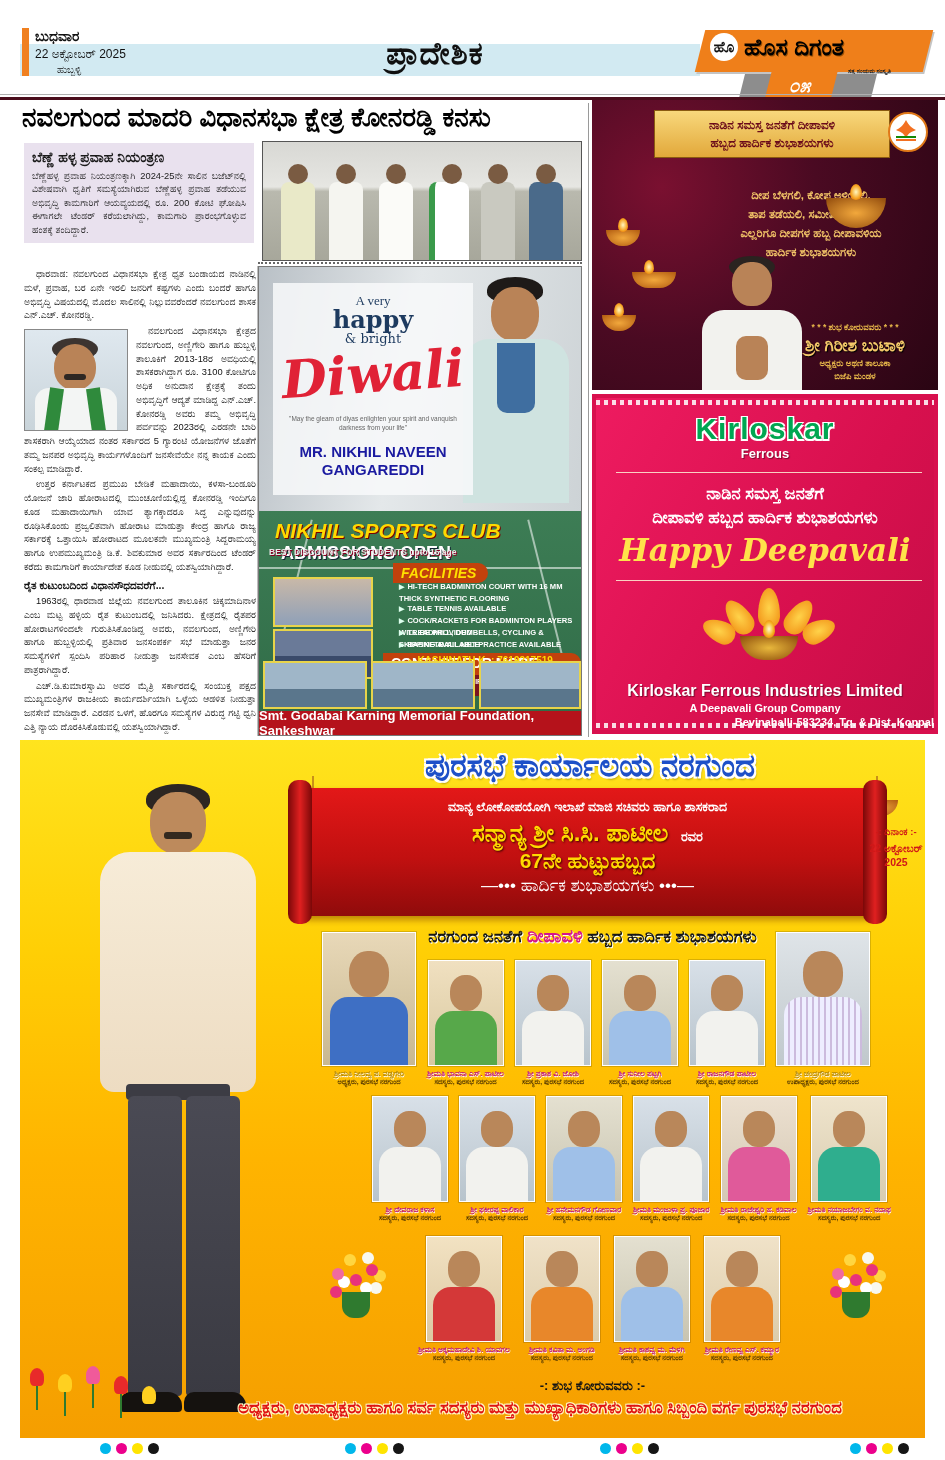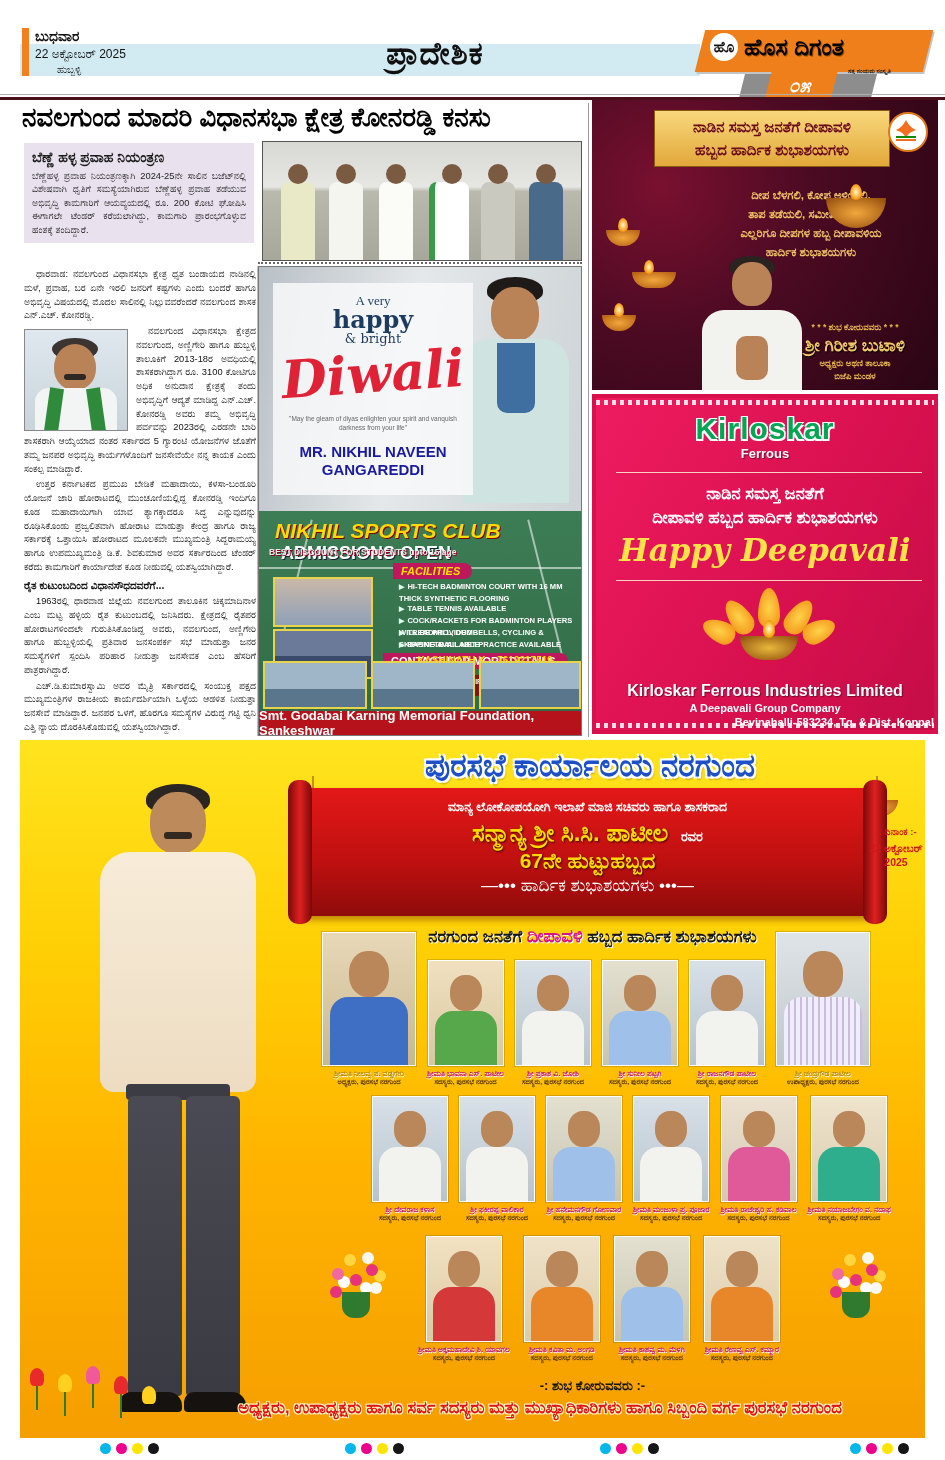--- a/index.html
+++ b/index.html
@@ -56,33 +56,33 @@
   #adman .hd{position:absolute;left:34px;top:10px;width:48px;height:54px;border-radius:46%;background:#b98357;}
   #adman .hr{position:absolute;left:30px;top:0px;width:56px;height:26px;border-radius:50% 50% 40% 40%;background:#1e1a18;}
   #adman .bd{position:absolute;left:6px;top:62px;width:106px;height:164px;border-radius:26px 26px 0 0;background:#cfe3e0;}
   #adman .sh{position:absolute;left:40px;top:66px;width:38px;height:70px;background:#3f6ea0;border-radius:0 0 10px 10px;}
   #courtlines{position:absolute;left:0;top:244px;width:100%;height:226px;background:linear-gradient(#3d7d55,#2f6a46);}
   .wline{position:absolute;background:rgba(255,255,255,.55);}
   #sctitle{position:absolute;left:16px;top:252px;width:310px;}
   #sctitle .n1{display:inline-block;color:#ffd900;font-style:italic;font-weight:bold;font-size:21px;text-shadow:1px 1px 0 #7a0000;}
   #sctitle .n2{display:inline-block;color:#fff;font-weight:bold;font-size:18px;margin-left:6px;text-shadow:1px 1px 0 #123;}
   #scdisc{position:absolute;left:10px;top:280px;color:#e8e8e8;font-weight:bold;font-size:8.5px;text-shadow:1px 1px 0 #802;}
-  .badge{position:absolute;background:#be185d;color:#ffe000;font-style:italic;font-weight:bold;font-size:11px;padding:2px 12px 2px 8px;border-radius:0 10px 10px 0;}
+  .badge{position:absolute;background:#c2410c;color:#ffe000;font-style:italic;font-weight:bold;font-size:14px;padding:2px 12px 2px 8px;border-radius:0 10px 10px 0;}
   .facline{position:absolute;color:#fff;font-weight:bold;font-size:7.6px;line-height:1.5;width:180px;}
   .facline .arr{color:#dfe;margin-right:3px;font-size:7px;}
   #scphoto1,#scphoto2{position:absolute;left:14px;width:96px;height:46px;border:2px solid #e8d44a;background:linear-gradient(#c8b8a8,#8fa0b8);}
   #scphoto2{background:linear-gradient(#6a7a98 55%,#3a4a6a 55%);}
   #scphone{position:absolute;left:150px;top:388px;color:#ffd900;font-weight:bold;font-size:10px;}
   #scaddr{position:absolute;left:124px;top:408px;width:194px;background:#7a1420;color:#fff;font-weight:bold;font-size:6.6px;padding:3px 5px;border-radius:6px;}
   #scstrip{position:absolute;left:0;top:428px;width:100%;height:0;}
   .gphoto{position:absolute;top:-34px;height:44px;border:2px solid #e8d44a;background:linear-gradient(#9fb6c8 60%,#5a768c 60%);}
   #sccaption{position:absolute;left:0;bottom:0;width:100%;height:24px;background:#b5121b;color:#fff;font-weight:bold;font-size:13px;display:flex;align-items:center;justify-content:center;}
   
   #bjpad{left:592px;top:100px;width:346px;height:290px;background:radial-gradient(circle at 20% 30%,#7a1030 0%,#4a0a22 45%,#2a0513 100%);overflow:hidden;}
-  #bjphead{position:absolute;left:62px;top:10px;width:226px;background:linear-gradient(#f8d87c,#e2a83a);border:1px solid #8a5a10;color:#6a0a1a;font-weight:bold;font-size:15px;text-align:center;padding:5px 4px;line-height:1.5;}
+  #bjphead{position:absolute;left:62px;top:10px;width:226px;background:linear-gradient(#f8d87c,#e2a83a);border:1px solid #8a5a10;color:#6a0a1a;font-weight:bold;font-size:12px;text-align:center;padding:5px 4px;line-height:1.5;}
   #bjplogo{position:absolute;right:10px;top:12px;width:36px;height:36px;border-radius:50%;background:#fff;border:2px solid #e07818;}
   #bjpbody{position:absolute;right:12px;top:86px;width:230px;text-align:center;color:#f2c468;font-weight:bold;font-size:11.5px;line-height:1.65;}
   .diya{position:absolute;width:34px;height:16px;background:radial-gradient(#f2a83c,#b05a10);border-radius:0 0 18px 18px;}
   .diya::before{content:"";position:absolute;left:12px;top:-12px;width:10px;height:14px;background:radial-gradient(#fff7c0,#f5a11e 60%,#d04a08);border-radius:50% 50% 50% 50%/62% 62% 38% 38%;}
   #bjpman{position:absolute;left:100px;bottom:0;width:120px;height:128px;}
   #bjpman .hd{position:absolute;left:40px;top:0;width:40px;height:44px;border-radius:46%;background:#b98357;}
   #bjpman .hr{position:absolute;left:37px;top:-6px;width:46px;height:22px;border-radius:50%;background:#2a2320;}
   #bjpman .bd{position:absolute;left:10px;top:48px;width:100px;height:80px;border-radius:22px 22px 0 0;background:#f2f2ee;}
   #bjpman .hn{position:absolute;left:44px;top:74px;width:32px;height:44px;background:#b98357;border-radius:10px;}
   #bjpwish{position:absolute;right:8px;bottom:8px;width:150px;text-align:center;}
@@ -217,21 +217,21 @@
       <div class="hd"></div>
       <div class="ms"></div>
       <div class="bd"></div>
       <div class="gl"></div>
       <div class="g2"></div>
     </div>
     <p class="para">ನವಲಗುಂದ ವಿಧಾನಸಭಾ ಕ್ಷೇತ್ರದ ನವಲಗುಂದ, ಅಣ್ಣಿಗೇರಿ ಹಾಗೂ ಹುಬ್ಬಳ್ಳಿ ತಾಲೂಕಿಗೆ 2013-18ರ ಅವಧಿಯಲ್ಲಿ ಶಾಸಕರಾಗಿದ್ದಾಗ ರೂ. 3100 ಕೋಟಿಗೂ ಅಧಿಕ ಅನುದಾನ ಕ್ಷೇತ್ರಕ್ಕೆ ತಂದು ಅಭಿವೃದ್ಧಿಗೆ ಆದ್ಯತೆ ಮಾಡಿದ್ದ ಎನ್.ಎಚ್. ಕೋನರಡ್ಡಿ ಅವರು ತಮ್ಮ ಅಭಿವೃದ್ಧಿ ಪರ್ವವನ್ನು 2023ರಲ್ಲಿ ಎರಡನೇ ಬಾರಿ ಶಾಸಕರಾಗಿ ಆಯ್ಕೆಯಾದ ನಂತರ ಸರ್ಕಾರದ 5 ಗ್ಯಾರಂಟಿ ಯೋಜನೆಗಳ ಜೊತೆಗೆ ತಮ್ಮ ಜನಪರ ಅಭಿವೃದ್ಧಿ ಕಾರ್ಯಗಳೊಂದಿಗೆ ಜನಸೇವೆಯೇ ನನ್ನ ಕಾಯಕ ಎಂದು ಸಂಕಲ್ಪ ಮಾಡಿದ್ದಾರೆ.</p>
     <p class="para">ಉತ್ತರ ಕರ್ನಾಟಕದ ಪ್ರಮುಖ ಬೇಡಿಕೆ ಮಹಾದಾಯಿ, ಕಳಸಾ-ಬಂಡೂರಿ ಯೋಜನೆ ಜಾರಿ ಹೋರಾಟದಲ್ಲಿ ಮುಂಚೂಣಿಯಲ್ಲಿದ್ದ ಕೋನರಡ್ಡಿ ಇಂದಿಗೂ ಕೂಡ ಮಹಾದಾಯಿಗಾಗಿ ಯಾವ ತ್ಯಾಗಕ್ಕಾದರೂ ಸಿದ್ಧ ಎನ್ನುವುದನ್ನು ರೂಢಿಸಿಕೊಂಡು ಪ್ರಜ್ವಲಿತವಾಗಿ ಹೋರಾಟ ಮಾಡುತ್ತಾ ಕೇಂದ್ರ ಹಾಗೂ ರಾಜ್ಯ ಸರ್ಕಾರಕ್ಕೆ ಒತ್ತಾಯಿಸಿ ಹೋರಾಟದ ಮೂಲಕವೇ ಮುಖ್ಯಮಂತ್ರಿ ಸಿದ್ದರಾಮಯ್ಯ ಹಾಗೂ ಉಪಮುಖ್ಯಮಂತ್ರಿ ಡಿ.ಕೆ. ಶಿವಕುಮಾರ ಅವರ ಸರ್ಕಾರದಿಂದ ಟೆಂಡರ್ ಕರೆದು ಕಾಮಗಾರಿಗೆ ಕಾರ್ಯಾದೇಶ ಕೂಡ ನೀಡುವಲ್ಲಿ ಯಶಸ್ವಿಯಾಗಿದ್ದಾರೆ.</p>
     <div class="subhead">ರೈತ ಕುಟುಂಬದಿಂದ ವಿಧಾನಸೌಧದವರೆಗೆ...</div>
     <p class="para">1963ರಲ್ಲಿ ಧಾರವಾಡ ಜಿಲ್ಲೆಯ ನವಲಗುಂದ ತಾಲೂಕಿನ ಚಿಕ್ಕಮಾದಿನಾಳ ಎಂಬ ಮಟ್ಟ ಹಳ್ಳಿಯ ರೈತ ಕುಟುಂಬದಲ್ಲಿ ಜನಿಸಿದರು. ಕ್ಷೇತ್ರದಲ್ಲಿ ರೈತಪರ ಹೋರಾಟಗಳಿಂದಲೇ ಗುರುತಿಸಿಕೊಂಡಿದ್ದ ಅವರು, ನವಲಗುಂದ, ಅಣ್ಣಿಗೇರಿ ಹಾಗೂ ಹುಬ್ಬಳ್ಳಿಯಲ್ಲಿ ಪ್ರತಿವಾರ ಜನಸಂಪರ್ಕ ಸಭೆ ಮಾಡುತ್ತಾ ಜನರ ಸಮಸ್ಯೆಗಳಿಗೆ ಸ್ಪಂದಿಸಿ ಪರಿಹಾರ ನೀಡುತ್ತಾ ಜನಸೇವಕ ಎಂಬ ಹೆಸರಿಗೆ ಪಾತ್ರರಾಗಿದ್ದಾರೆ.</p>
-    <p class="para">ಎಚ್.ಡಿ.ಕುಮಾರಸ್ವಾಮಿ ಅವರ ಮೈತ್ರಿ ಸರ್ಕಾರದಲ್ಲಿ ಸಂಯುಕ್ತ ಪಕ್ಷದ ಮುಖ್ಯಮಂತ್ರಿಗಳ ರಾಜಕೀಯ ಕಾರ್ಯದರ್ಶಿಯಾಗಿ ಒಳ್ಳೆಯ ಆಡಳಿತ ನೀಡುತ್ತಾ ಜನಸೇವೆ ಮಾಡಿದ್ದಾರೆ. ಜನಪರ ಒಳಗೆ, ಹೊರಗೂ ಸಮಸ್ಯೆಗಳ ವಿರುದ್ಧ ಗಟ್ಟಿ ಧ್ವನಿ ಎತ್ತಿ ನ್ಯಾಯ ದೊರಕಿಸಿಕೊಡುವಲ್ಲಿ ಯಶಸ್ವಿಯಾಗಿದ್ದಾರೆ.</p>
+    <p class="para">ಎಚ್.ಡಿ.ಕುಮಾರಸ್ವಾಮಿ ಅವರ ಮೈತ್ರಿ ಸರ್ಕಾರದಲ್ಲಿ ಸಂಯುಕ್ತ ಪಕ್ಷದ ಮುಖ್ಯಮಂತ್ರಿಗಳ ರಾಜಕೀಯ ಕಾರ್ಯದರ್ಶಿಯಾಗಿ ಒಳ್ಳೆಯ ಆಡಳಿತ ನೀಡುತ್ತಾ ಜನಸೇವೆ ಮಾಡಿದ್ದಾರೆ. ಎರಡನ ಒಳಗೆ, ಹೊರಗೂ ಸಮಸ್ಯೆಗಳ ವಿರುದ್ಧ ಗಟ್ಟಿ ಧ್ವನಿ ಎತ್ತಿ ನ್ಯಾಯ ದೊರಕಿಸಿಕೊಡುವಲ್ಲಿ ಯಶಸ್ವಿಯಾಗಿದ್ದಾರೆ.</p>
     <p class="para">ನವಲಗುಂದ ಪಟ್ಟಣದಲ್ಲಿ 63 ಎಕರೆ ಹಾಗೂ ಅಣ್ಣಿಗೇರಿ ಪಟ್ಟಣದಲ್ಲಿ 19.5 ಎಕರೆ ಜಮೀನು ಖರೀದಿಸಿ ಎನ್.ಎಚ್. ಕೋನರಡ್ಡಿ ಅವರು ಆಶ್ರಯ ಲೇಔಟ್ ಅಭಿವೃದ್ಧಿ ಪಡಿಸಿ ಮನೆ ಇಲ್ಲದ ಬಡವರಿಗೆ ಅಂದಾಜು 4000 ಜನರು ಹಕ್ಕುಪತ್ರ ಪಡೆದುಕೊಂಡಿದ್ದಾರೆ. ಈಗಾಗಲೇ ಮನೆ ಕಟ್ಟಲು ಪ್ರಾರಂಭವಾಗಿದ್ದು, ಈ ವರ್ಷ 2000 ಮನೆ ಕಟ್ಟಲು ನಿರ್ಧರಿಸಿ ವಿವಿಧ ಗ್ರಾಮಗಳಲ್ಲಿಯೂ ಕೂಡ ಜಮೀನು ಖರೀದಿಸಿ ಬಡ ಜನರಿಗೆ ಹಕ್ಕುಪತ್ರ ವಿತರಿಸಲಾಗಿದೆ. ಅಲ್ಲದೇ ಅಣ್ಣಿಗೇರಿ ನಗರಕ್ಕೆ 24x7 ಕುಡಿಯುವ ನೀರಿನ ಯೋಜನೆಗಾಗಿ ಬಸಾಪುರ ಗ್ರಾಮದ ಹತ್ತಿರ 76 ಎಕರೆ ಜಮೀನು ಖರೀದಿಸಿ ಬೃಹತ್ ಕೆರೆ ನಿರ್ಮಿಸಿದ್ದು ಇತಿಹಾಸ.</p>
 
   </div>
 
   <div class="abs" id="vline1"></div>
   <div class="abs" id="vline2"></div>
   <div class="abs" id="dotline"></div>
 
   <div class="abs" id="sportsad">
     <div id="diwpanel">

